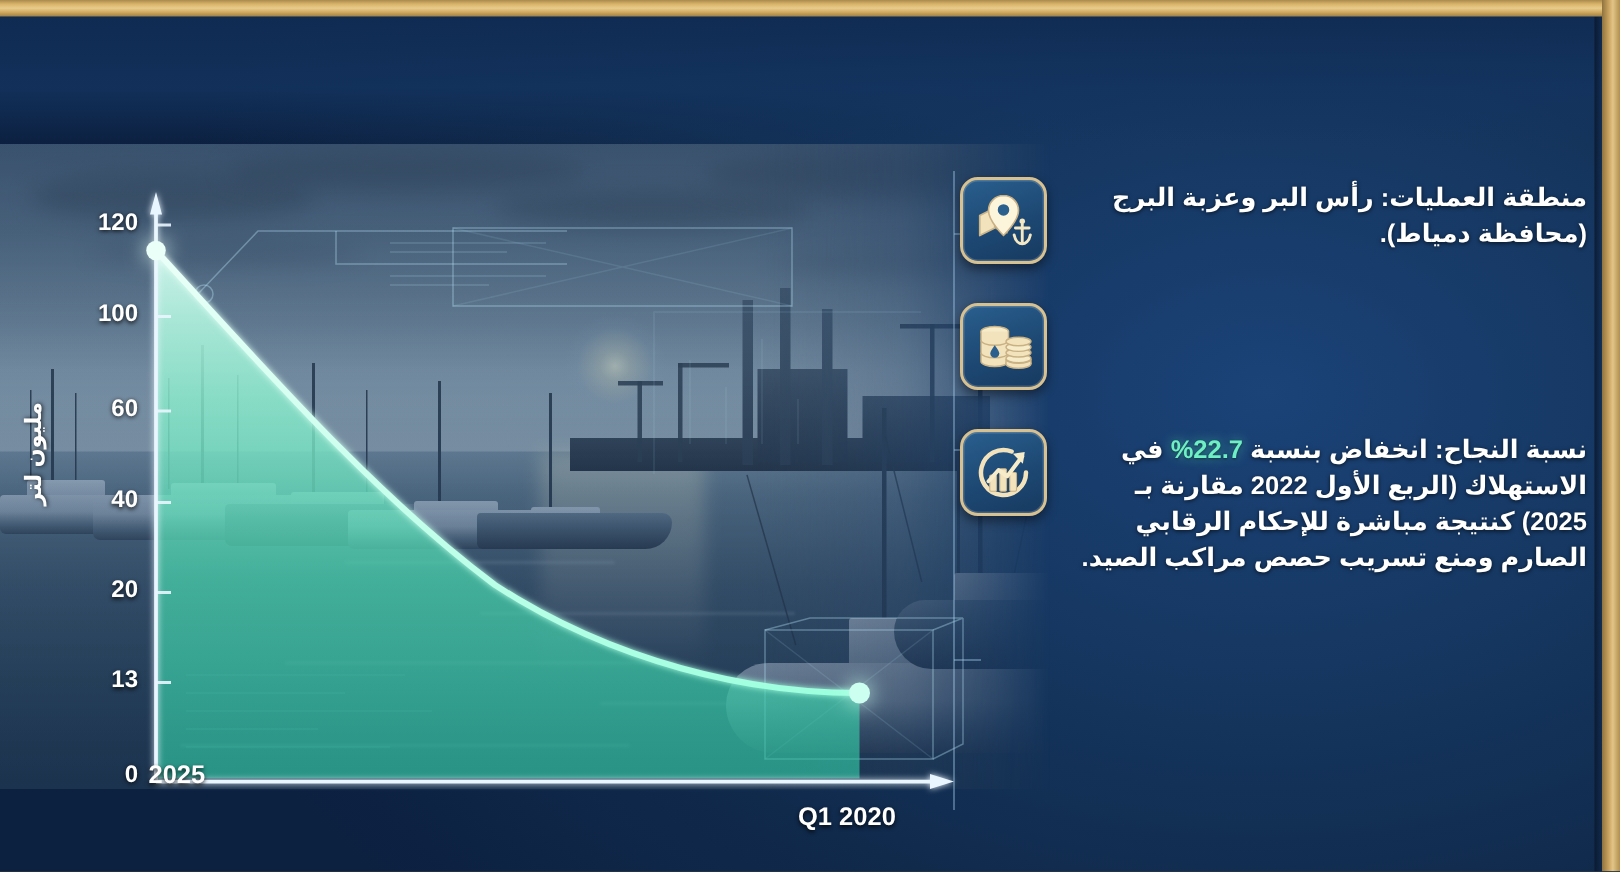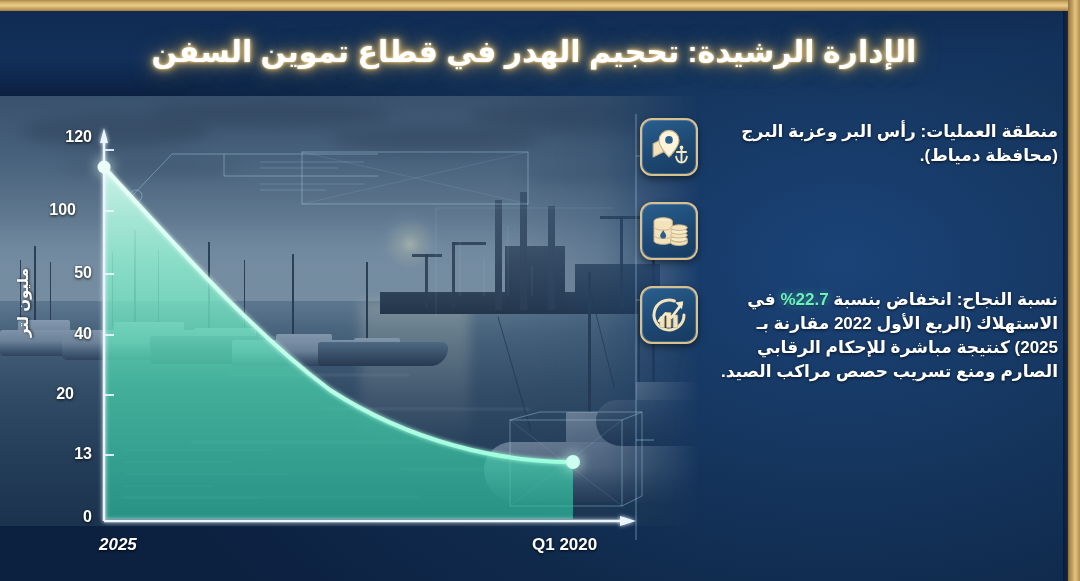--- a/index.html
+++ b/index.html
@@ -264,21 +264,20 @@
   <svg class="hud" style="left:430px; top:200px; width:190px; height:120px;" viewBox="0 0 190 120">
     <path d="M6 116 L6 8 L184 8" stroke-opacity=".3"></path>
     <path d="M30 96 L30 40 M54 96 L54 58 M78 96 L78 26 M102 96 L102 66" stroke-opacity=".28"></path>
   </svg>
 
   <div class="gold-top"></div>
   <div class="gold-right-inner"></div>
   <div class="gold-right"></div>
 
   <div class="title-band"></div>
-  <h1 class="title">الإدارة الرشيدة: تحجيم الهدر في قطاع تموين السفن</h1>
 
   <svg class="chart" viewBox="0 0 660 581">
     <defs>
       <linearGradient id="areaFill" x1="0" y1="0" x2="0" y2="1">
         <stop offset="0%" stop-color="#d8fff2" stop-opacity=".92"></stop>
         <stop offset="28%" stop-color="#8df0cf" stop-opacity=".80"></stop>
         <stop offset="62%" stop-color="#49d6ae" stop-opacity=".72"></stop>
         <stop offset="100%" stop-color="#2fc4a2" stop-opacity=".66"></stop>
       </linearGradient>
       <linearGradient id="lineGrad" x1="0" y1="0" x2="1" y2="1">
@@ -325,29 +324,29 @@
       <path d="M104 395 L114 395"></path>
       <path d="M104 455 L114 455"></path>
     </g>
 
     <circle cx="104" cy="167" r="6.5" fill="#eafff7" filter="url(#dotGlow)"></circle>
     <circle cx="573" cy="462" r="7" fill="#ccfff0" filter="url(#dotGlow)"></circle>
   </svg>
 
   <div class="ytitle">مليون لتر</div>
 
-  <div class="ylab" style="left:48px;  top:128px;">120</div>
-  <div class="ylab" style="left:32px;  top:201px;">100</div>
-  <div class="ylab" style="left:48px;  top:264px;">50</div>
+  <div class="ylab" style="left:48px;  top:140px;">120</div>
+  <div class="ylab" style="left:48px;  top:201px;">100</div>
+  <div class="ylab" style="left:48px;  top:264px;">60</div>
   <div class="ylab" style="left:48px;  top:325px;">40</div>
-  <div class="ylab" style="left:30px;  top:385px;">20</div>
+  <div class="ylab" style="left:48px;  top:385px;">20</div>
   <div class="ylab" style="left:48px;  top:445px;">13</div>
   <div class="ylab" style="left:48px;  top:508px;">0</div>
 
-  <div class="xlab" style="left:99px;  top:535px;font-style:italic;">2025</div>
+  <div class="xlab" style="left:99px;  top:507px;">2025</div>
   <div class="xlab" style="left:532px; top:535px;">Q1 2020</div>
 
   <svg class="connector" style="left:600px; top:110px; width:60px; height:440px;" viewBox="0 0 60 440">
     <path d="M36 4 L36 430"></path>
     <path d="M36 46 L54 46"></path>
     <path d="M36 190 L54 190"></path>
     <path d="M36 330 L54 330"></path>
   </svg>
 
   <div class="col">

